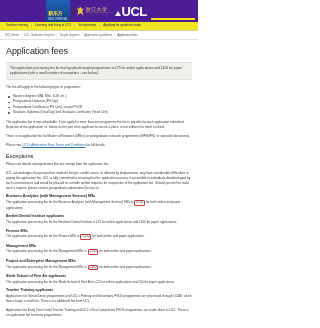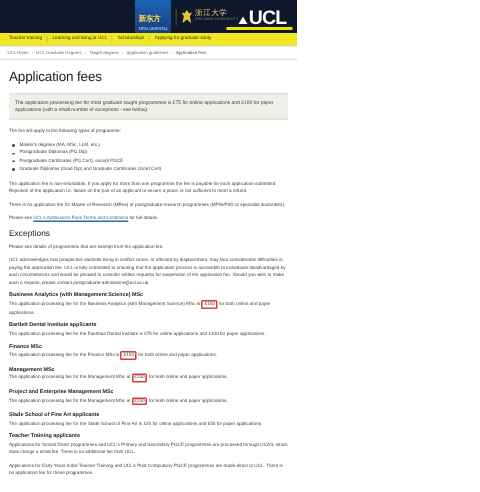--- a/index.html
+++ b/index.html
@@ -6,22 +6,22 @@
   html, body {
     width: 198px; height: 328px;
     background: #ffffff;
     font-family: "Liberation Sans", sans-serif;
     overflow: hidden;
   }
   .page { width: 198px; height: 328px; position: relative; background:#fff; }
 
   
   .brandbar {
-    height: 22px; background: #0f172a;
-    display: flex; align-items: center; justify-content: flex-end;
+    height: 22px; background: #4c1d95;
+    display: flex; align-items: center; justify-content: center;
     padding: 0 3px 0 2px; position: relative;
   }
   .brandbar-left { display: flex; align-items: center; gap: 3px; }
   .logo-xdf {
     display: flex; align-items: center; justify-content: center;
     background: linear-gradient(#1e63b8,#15407d);
     padding: 1px 2px; border-radius: 1px;
   }
   .logo-xdf-txt {
     font-size: 5px; font-weight: bold; color: #ffd84d;

